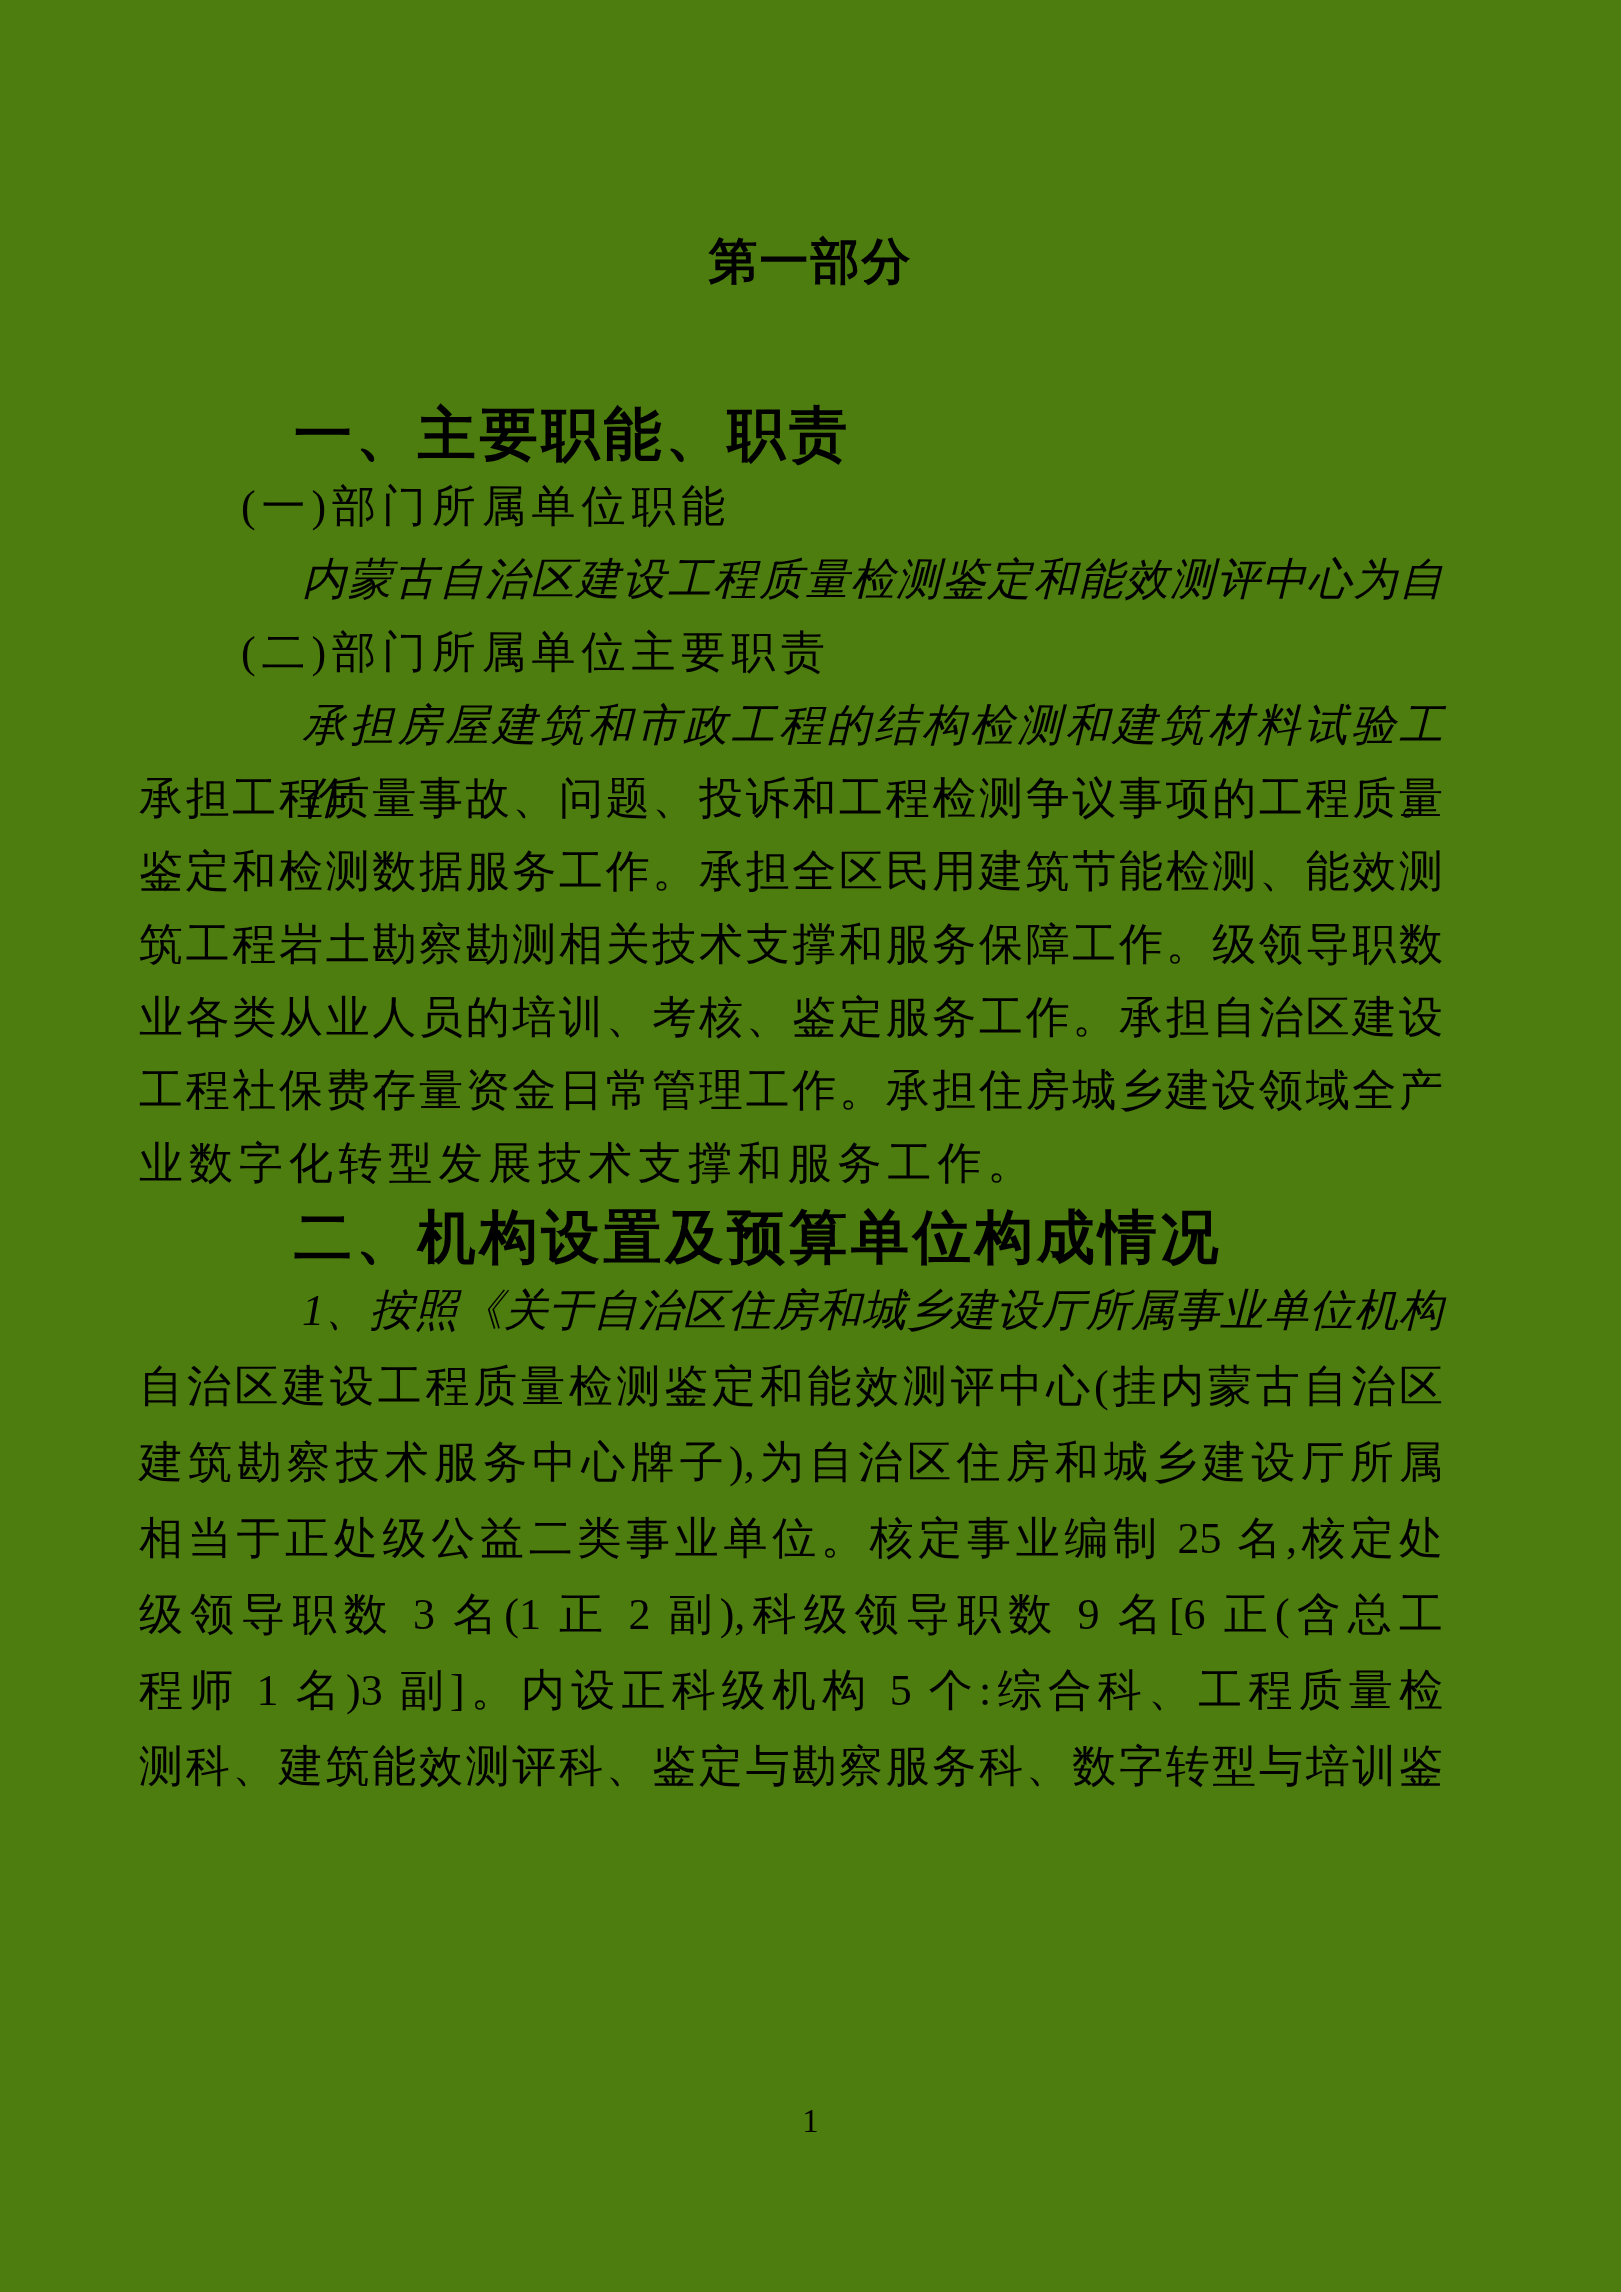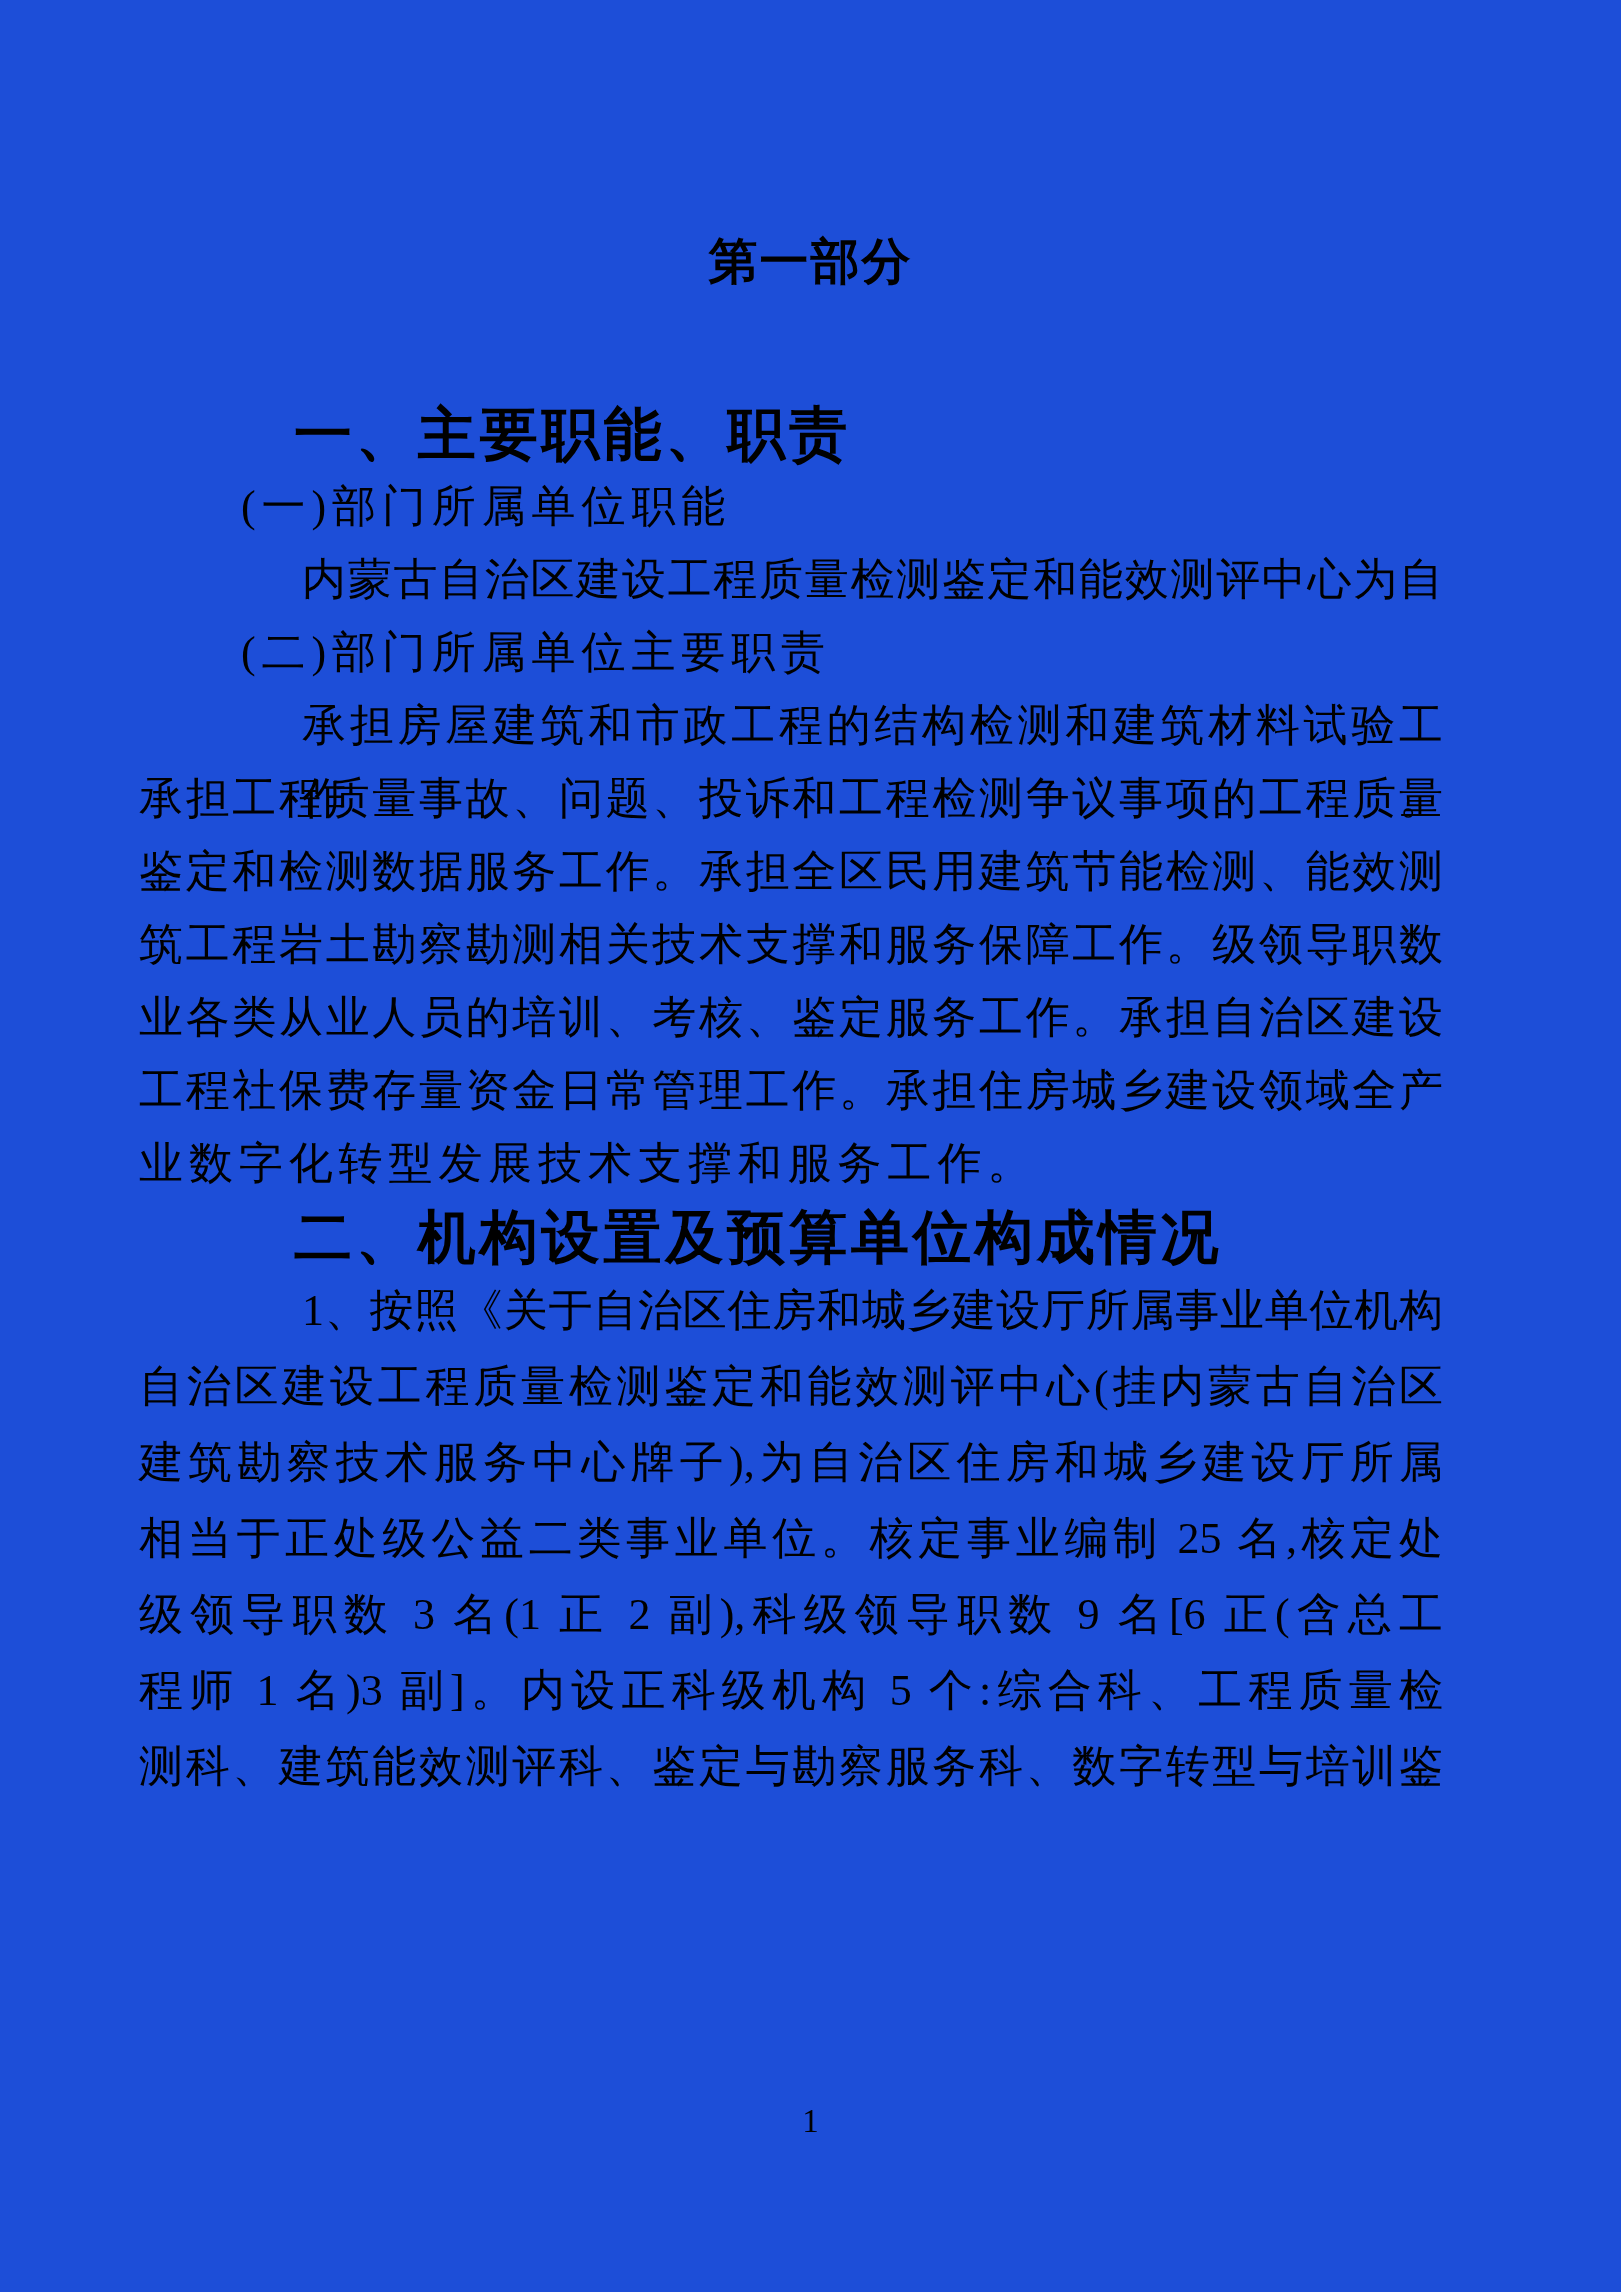--- a/index.html
+++ b/index.html
@@ -4,21 +4,21 @@
 <style>
   html, body {
     margin: 0;
     padding: 0;
     background: #ffffff;
   }
   .page {
     position: relative;
     width: 1621px;
     height: 2293px;
-    background: #1d4ed8;
+    background: #4d7c0f;
     color: #000000;
     overflow: hidden;
   }
   .doc-title {
     position: absolute;
     top: 233px;
     left: 0;
     width: 100%;
     display: flex;
     justify-content: center;
@@ -62,20 +62,21 @@
   .line.l2 {
     height: 76px;
     line-height: 76px;
   }
   .full {
     text-align: justify;
     text-align-last: justify;
   }
   .first {
     padding-left: 163px;
+    font-style: italic;
   }
   .short {
     letter-spacing: 5.9px;
     white-space: nowrap;
   }
   .footer {
     position: absolute;
     left: 0;
     top: 2102px;
     width: 100%;

